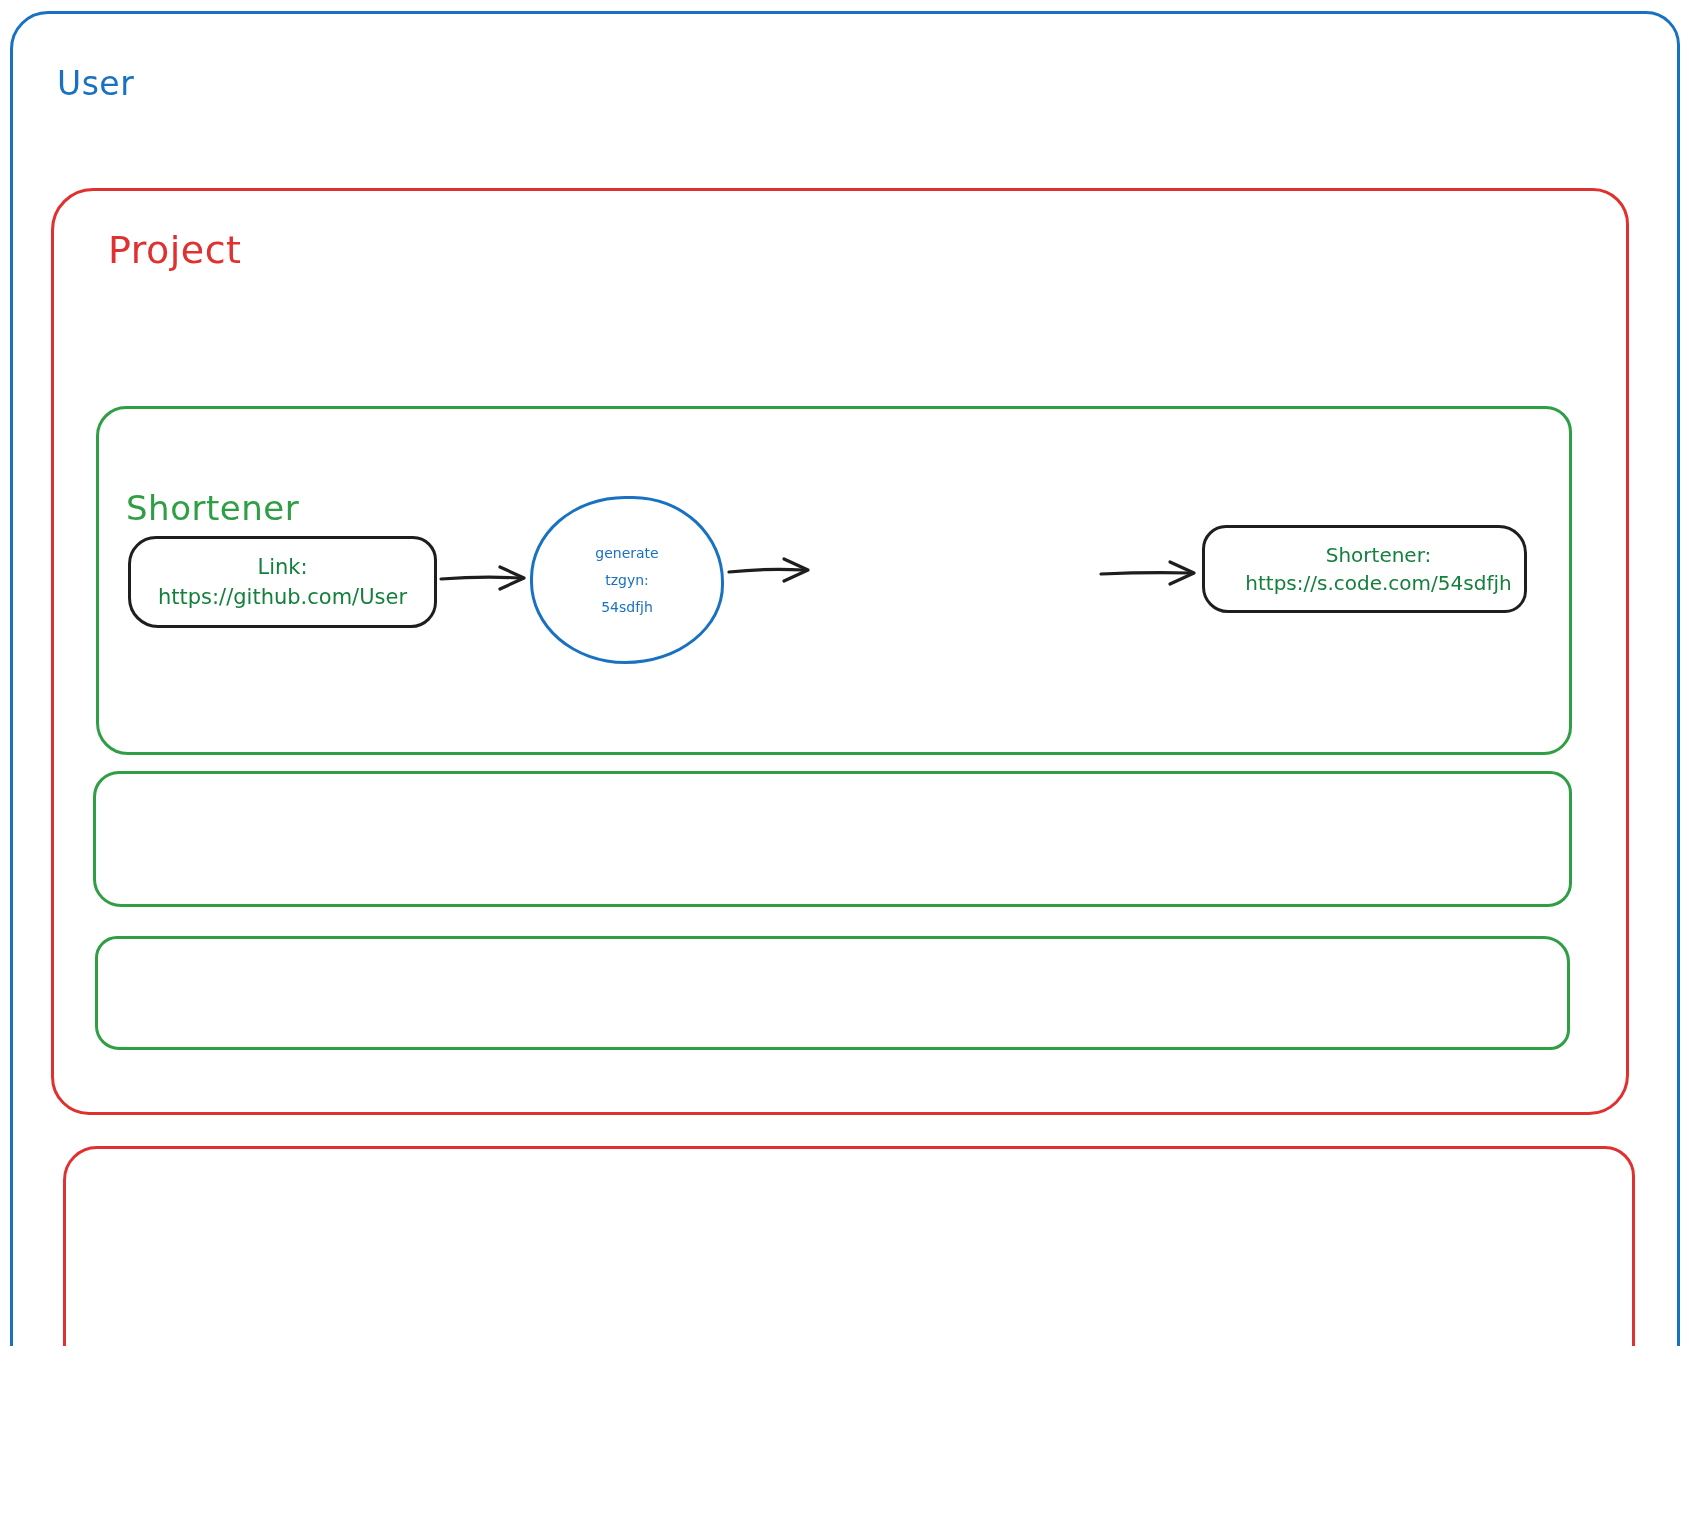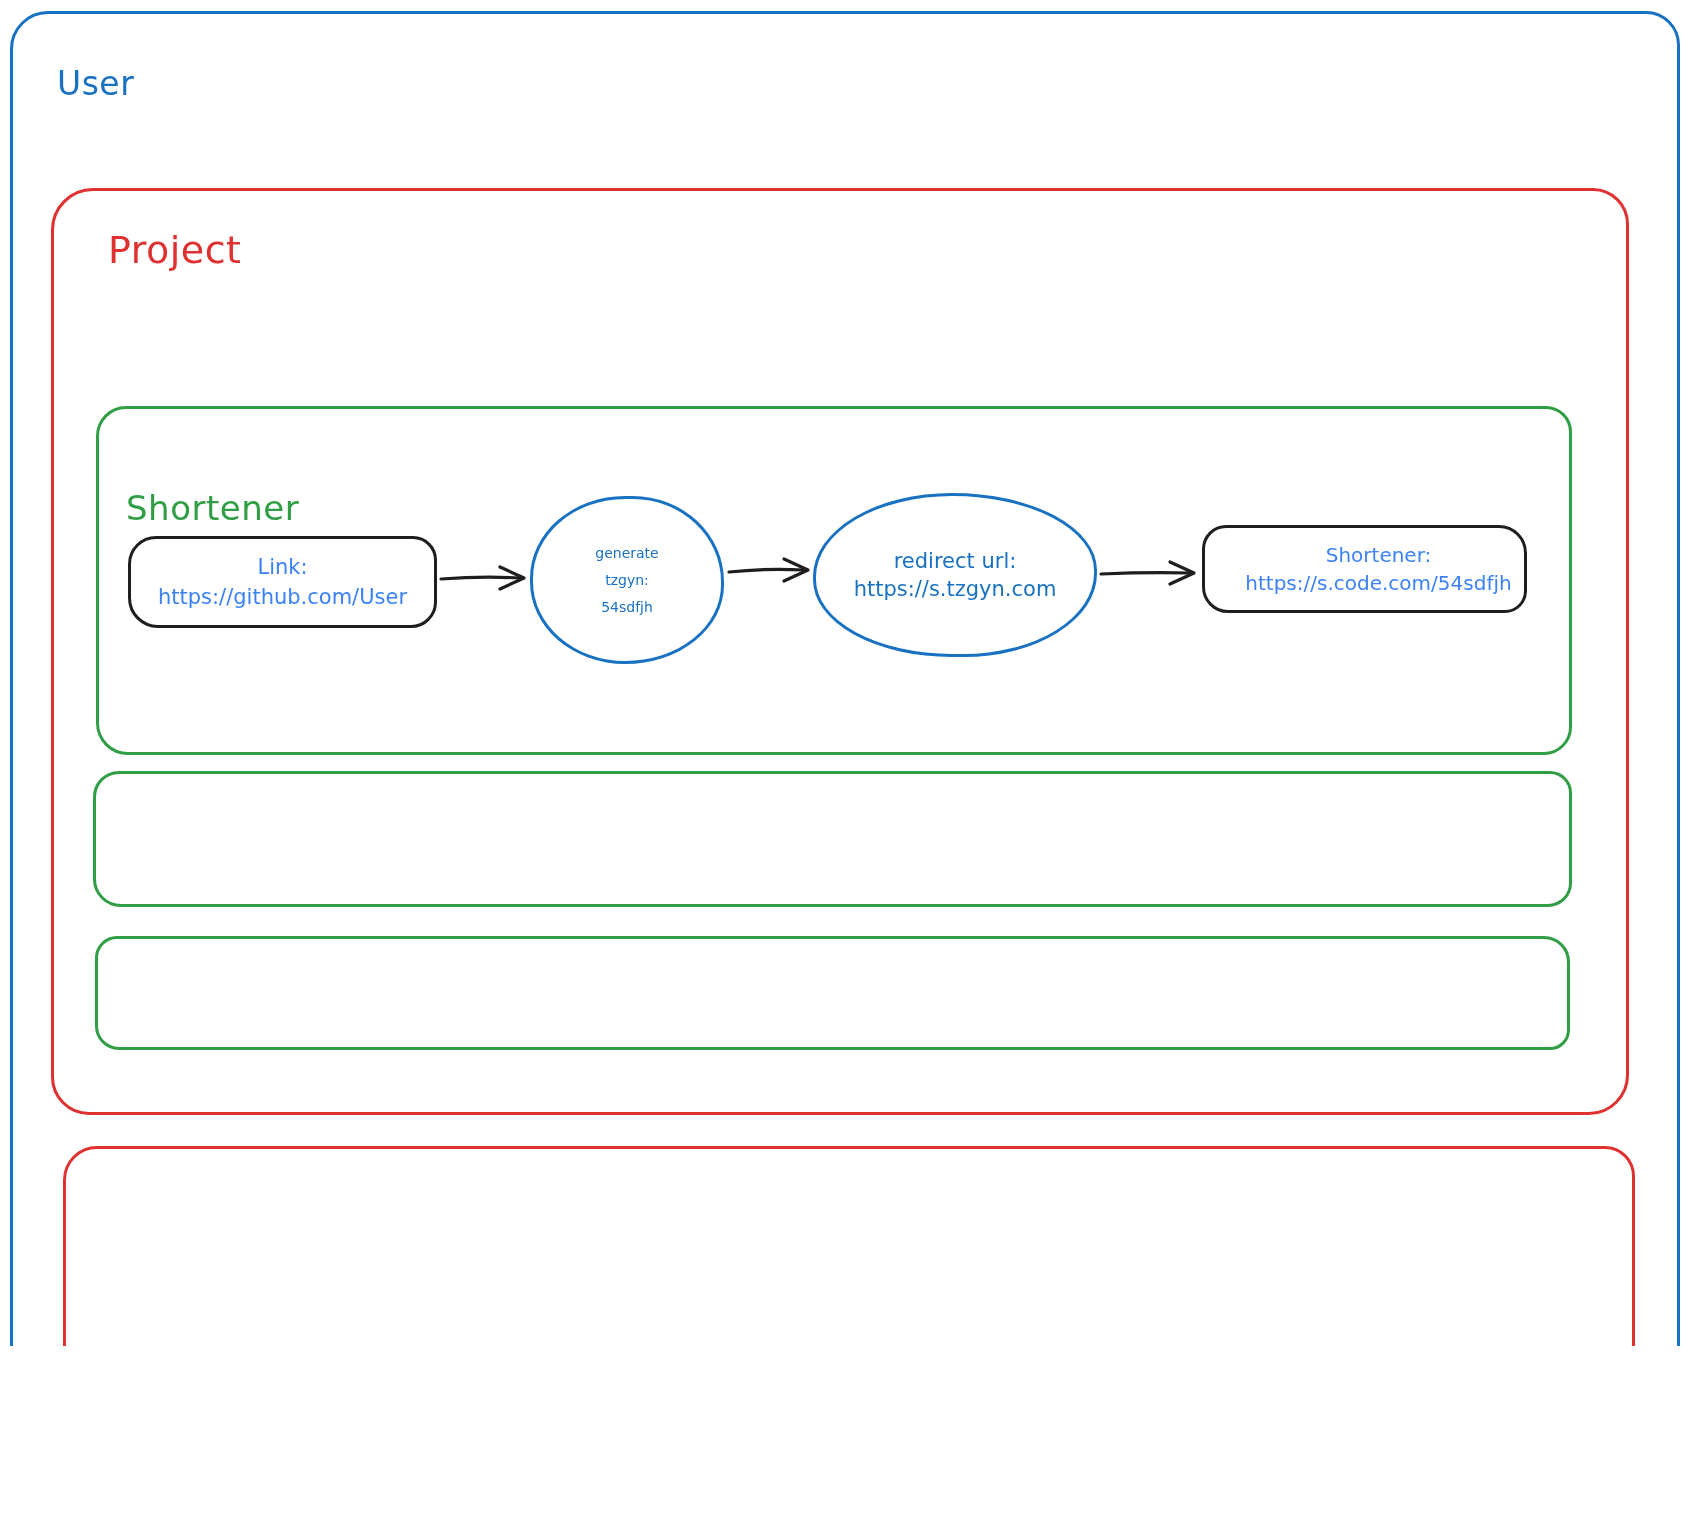--- a/index.html
+++ b/index.html
@@ -76,21 +76,21 @@
     align-items: center;
     justify-content: center;
     text-align: center;
   }
   .node .line {
     display: block;
     white-space: nowrap;
   }
   .node-ink {
     border: 3px solid #1e1e1e;
-    color: #3b82f6;
+    color: #15803d;
   }
   .node-blue {
     border: 3.5px solid #1971c2;
     color: #1971c2;
   }
   .link-node {
     left: 128px; top: 536px; width: 309px; height: 92px;
     border-radius: 28px 24px 26px 30px;
     font-size: 21px; line-height: 30px;
   }
@@ -144,24 +144,20 @@
     <span class="line">generate</span>
     <span class="line">tzgyn:</span>
     <span class="line">54sdfjh</span>
   </div>
 
   <svg class="arrow arrow-2" width="88" height="40" viewBox="0 0 88 40">
     <path d="M3 22 Q 40 18 78 20" fill="none" stroke="#1e1e1e" stroke-width="3.2" stroke-linecap="round"></path>
     <path d="M58 9 L82 20 L58 31" fill="none" stroke="#1e1e1e" stroke-width="3.2" stroke-linecap="round" stroke-linejoin="round"></path>
   </svg>
 
-  <div class="node node-blue redirect-node">
-    <span class="line">redirect url:</span>
-    <span class="line">https://s.tzgyn.com</span>
-  </div>
 
   <svg class="arrow arrow-3" width="102" height="40" viewBox="0 0 102 40">
     <path d="M3 21 Q 50 19 92 20" fill="none" stroke="#1e1e1e" stroke-width="3.2" stroke-linecap="round"></path>
     <path d="M72 9 L96 20 L72 31" fill="none" stroke="#1e1e1e" stroke-width="3.2" stroke-linecap="round" stroke-linejoin="round"></path>
   </svg>
 
   <div class="node node-ink result-node">
     <span class="line">Shortener:</span>
     <span class="line">https://s.code.com/54sdfjh</span>
   </div>

